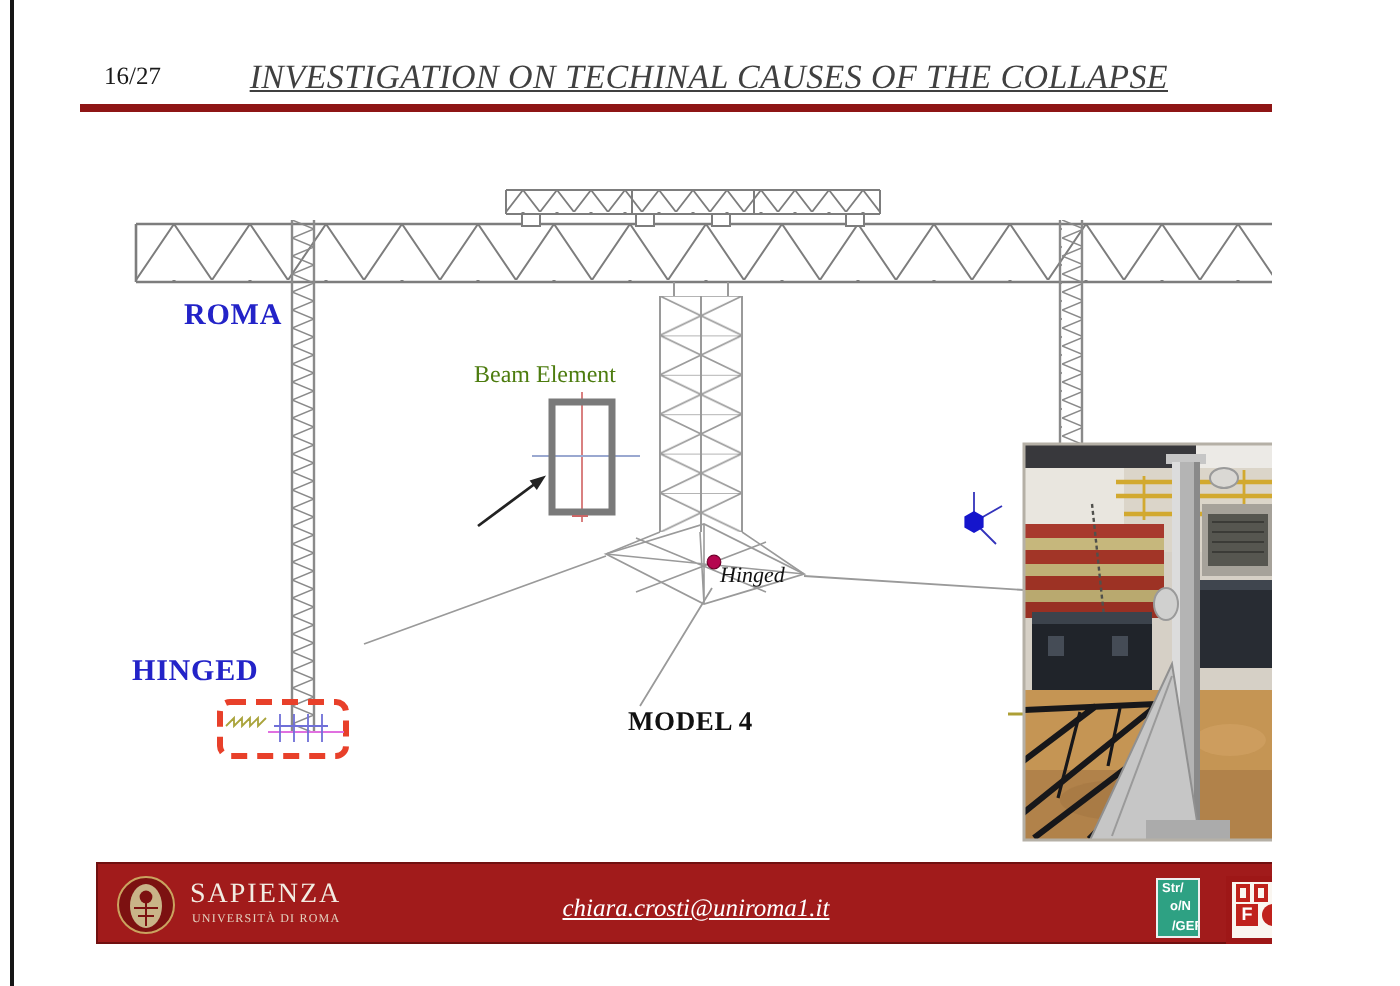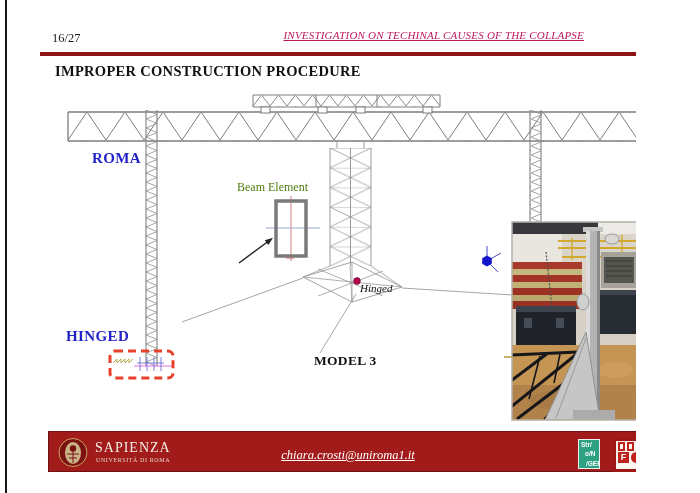--- a/index.html
+++ b/index.html
@@ -1,21 +1,21 @@
 <!DOCTYPE html>
 <html><head>
 <meta charset="utf-8">
 <style>
   html,body{margin:0;padding:0;background:#fff;}
   #stage{position:relative;width:636px;height:493px;background:#ffffff;overflow:hidden;
          font-family:"Liberation Serif","DejaVu Serif",serif;}
   .abs{position:absolute;}
   #win-edge{left:5px;top:0;width:2px;height:493px;background:#161616;}
   #page-number{left:52px;top:31px;font-size:12.5px;color:#1a1a1a;}
-  #header-title{right:52px;top:29px;font-size:11px;font-style:italic;color:#be185d;
+  #header-title{right:52px;top:29px;font-size:17px;font-style:italic;color:#404040;
                 text-decoration:underline;letter-spacing:.2px;}
   #header-rule{left:40px;top:52px;width:611px;height:4px;background:#8e1515;}
   #slide-title{left:55px;top:63px;font-size:14.5px;font-weight:bold;color:#111;letter-spacing:.3px;}
   #diagram-svg{left:0;top:0;pointer-events:none;}
   .dlabel{color:#2323c8;font-weight:bold;font-size:15px;letter-spacing:.4px;}
   #rigid-label{left:92px;top:150px;}
   #hinged-label{left:66px;top:328px;}
   #beam-element-label{left:237px;top:180px;font-size:12px;color:#4d7c0f;}
   #hinge-point-label{left:360px;top:282px;font-size:11px;font-style:italic;color:#111;}
   #model-label{left:314px;top:353px;font-size:13.5px;font-weight:bold;color:#111;letter-spacing:.3px;}
@@ -48,21 +48,20 @@
 </head>
 <body>
 
 <div id="stage">
 
   <div class="abs" id="win-edge"></div>
 
   <div class="abs" id="page-number">16/27</div>
   <div class="abs" id="header-title">INVESTIGATION ON TECHINAL CAUSES OF THE COLLAPSE</div>
   <div class="abs" id="header-rule"></div>
-  <div class="abs" id="slide-title">IMPROPER CONSTRUCTION PROCEDURE</div>
 
   <svg class="abs" id="diagram-svg" width="700" height="493" viewBox="0 0 700 493">
     <defs>
       <pattern id="p-web-main" patternUnits="userSpaceOnUse" x="68" y="112" width="38" height="28">
         <path d="M0,28 L19,0 L38,28" fill="none" stroke="#7d7d7d" stroke-width="1"></path>
       </pattern>
       <pattern id="p-web-top" patternUnits="userSpaceOnUse" x="253" y="95" width="17" height="11">
         <path d="M0,11 L8.5,0 L17,11" fill="none" stroke="#7d7d7d" stroke-width="0.9"></path>
       </pattern>
       <pattern id="p-tower" patternUnits="userSpaceOnUse" x="146" y="110" width="11" height="9">
@@ -180,21 +179,21 @@
       <path d="M586,338 L556,418" stroke="#9a9a9a" stroke-width="1" fill="none"></path>
       <rect x="573" y="410" width="42" height="10" fill="#ababab"></rect>
     </g>
     <rect x="512" y="222" width="125" height="198" fill="none" stroke="#b5b0a6" stroke-width="1.5"></rect>
   </svg>
 
   <div class="abs dlabel" id="rigid-label">ROMA</div>
   <div class="abs dlabel" id="hinged-label">HINGED</div>
   <div class="abs" id="beam-element-label">Beam Element</div>
   <div class="abs" id="hinge-point-label">Hinged</div>
-  <div class="abs" id="model-label">MODEL 3</div>
+  <div class="abs" id="model-label">MODEL 4</div>
 
   <div class="abs" id="footer-bar"></div>
 
   <svg class="abs" id="sapienza-logo" width="30" height="31" viewBox="0 0 30 31">
     <circle cx="15" cy="15.5" r="14" fill="#7c1111" stroke="#caa35f" stroke-width="1"></circle>
     <ellipse cx="15" cy="16" rx="8" ry="11" fill="#c9b488"></ellipse>
     <circle cx="15" cy="11.5" r="3.2" fill="#7c1111"></circle>
     <path d="M9,17 H21 M15,13 V26 M11,21 H19" stroke="#7c1111" stroke-width="1" fill="none"></path>
   </svg>
   <div class="abs" id="university-name">SAPIENZA</div>

